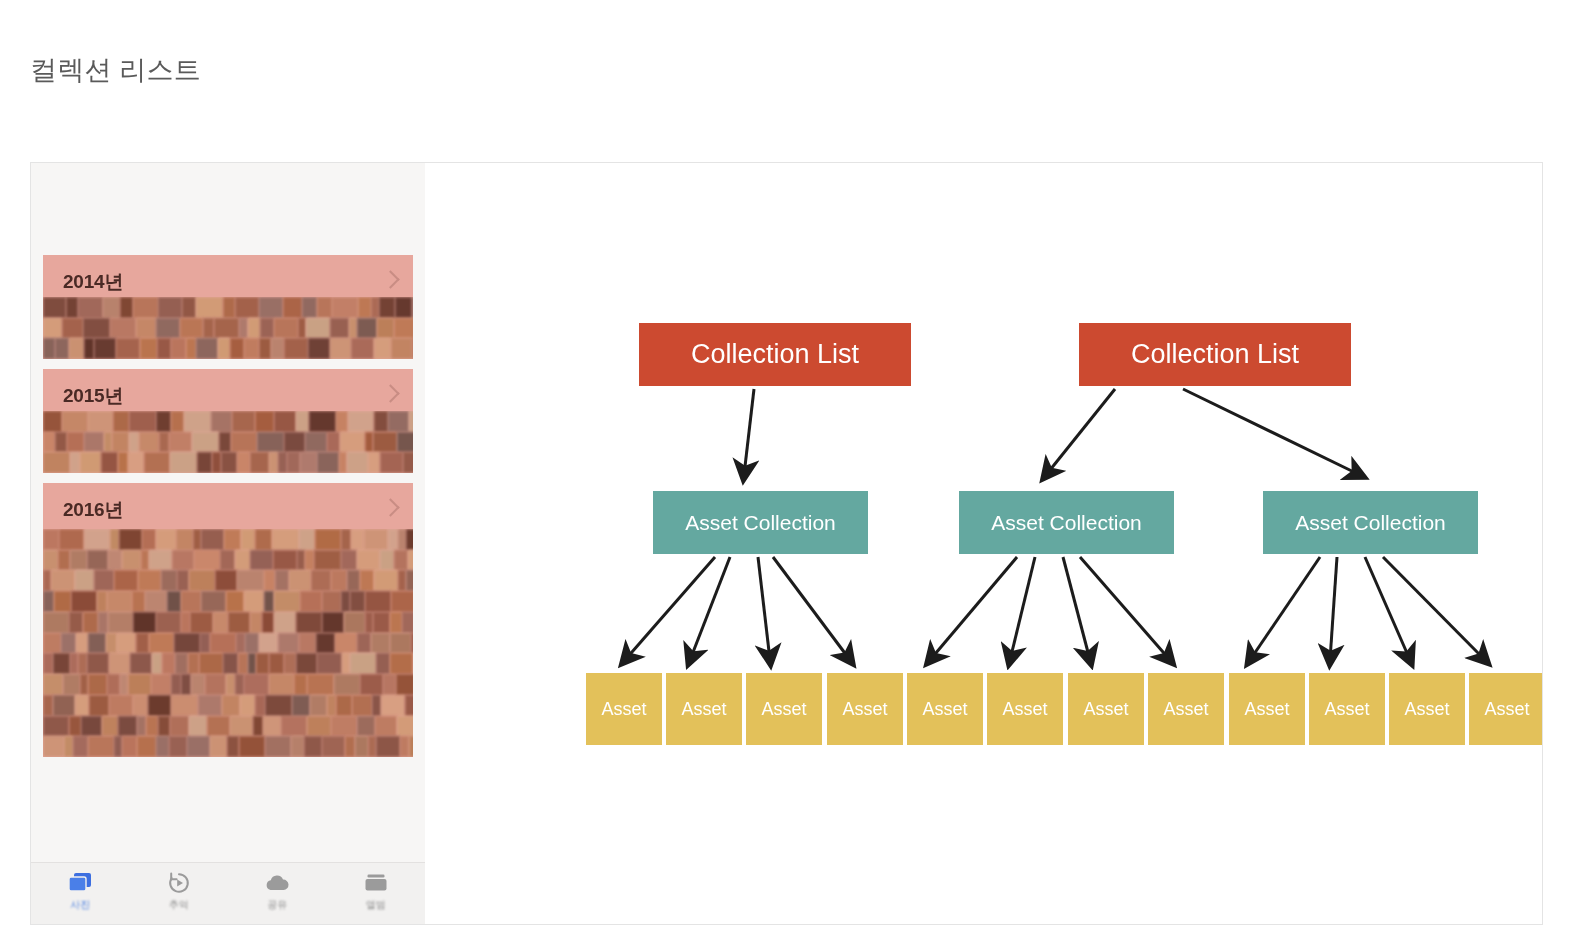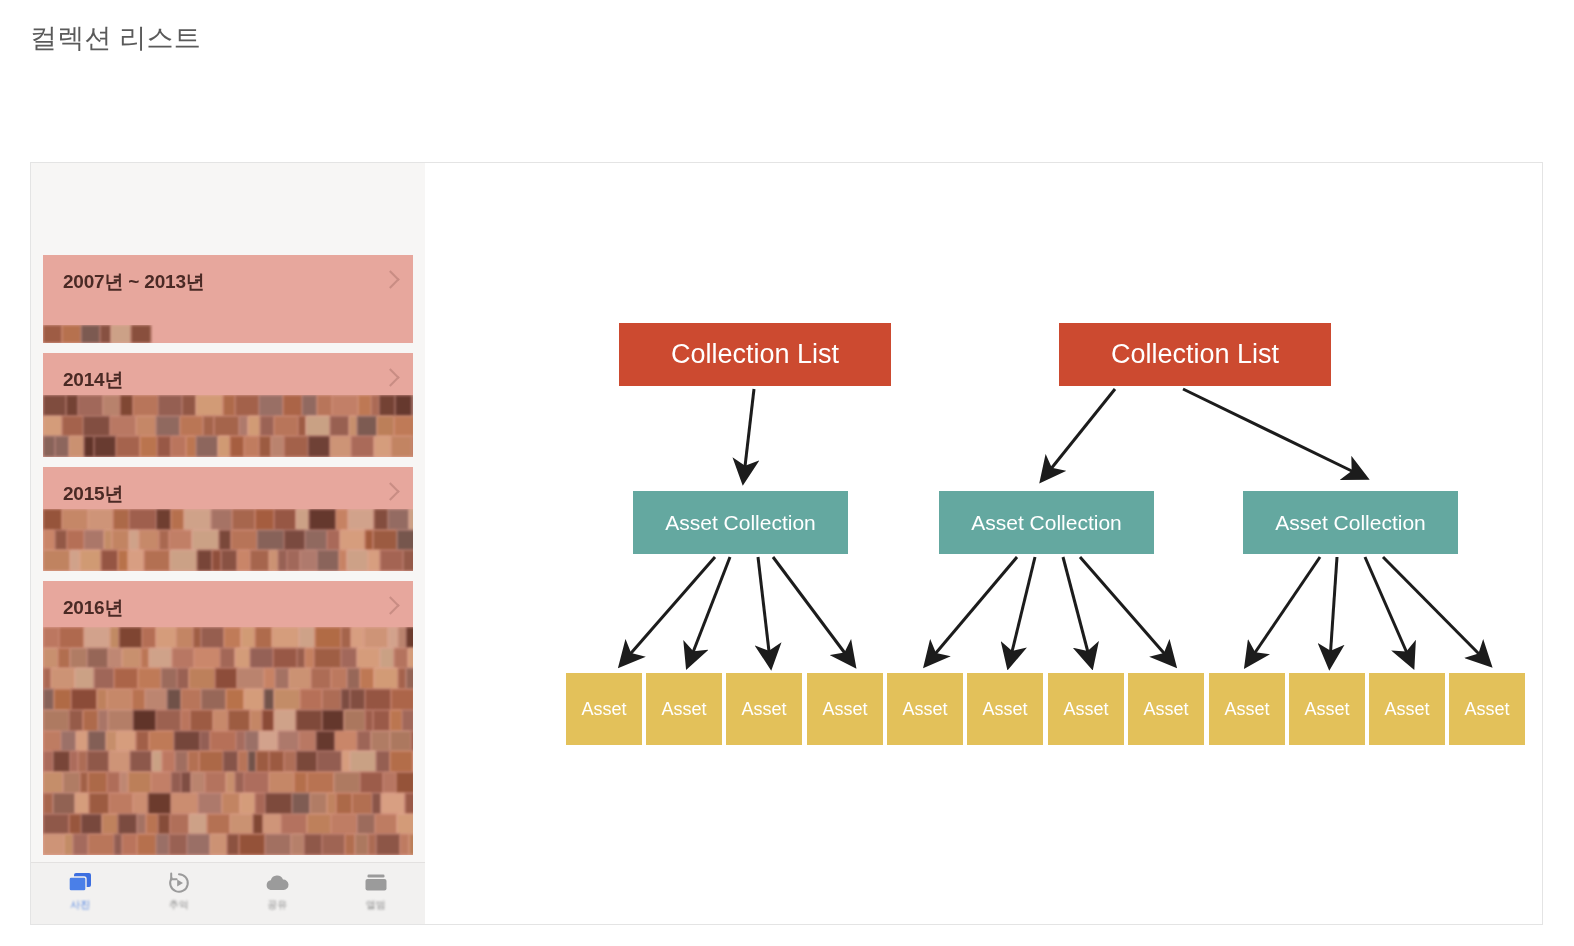--- a/index.html
+++ b/index.html
@@ -12,21 +12,21 @@
     height: 946px;
     font-family: "Liberation Sans", sans-serif;
     overflow: hidden;
     position: relative;
   }
 
   
   .page-title {
     position: absolute;
     left: 30px;
-    top: 20px;
+    top: 52px;
     font-size: 27px;
     color: #5a5a5a;
     letter-spacing: 0.2px;
     font-weight: 400;
     white-space: nowrap;
   }
 
   
   .card {
     position: absolute;
@@ -164,20 +164,21 @@
   .diagram svg { display: block; }
   .node {
     position: absolute;
     box-sizing: border-box;
     display: flex;
     align-items: center;
     justify-content: center;
     color: #ffffff;
     text-align: left;
     line-height: 1;
+    margin-left: 20px;
   }
   .node-collection {
     background: #cc4a30;
     font-size: 27px;
     font-weight: 500;
     height: 63px;
   }
   .node-assetcollection {
     background: #64a8a0;
     font-size: 21px;
@@ -197,32 +198,20 @@
 
 <div class="page-title">컬렉션 리스트</div>
 
 <div class="card">
 
   <div class="phone">
 
 
     <div class="year-list">
 
-      <div class="year-row" style="height:88px;">
-        <div class="row-label">2007년 ~ 2013년</div>
-        <div class="chevron"></div>
-        <div class="thumbstrip" style="height:18px;" id="strip0">
-            <div class="tcell" style="left: 0px; top: 0px; width: 19px; height: 18px; background: rgb(148, 82, 56);"></div>
-            <div class="tcell" style="left: 19px; top: 0px; width: 19px; height: 18px; background: rgb(176, 106, 68);"></div>
-            <div class="tcell" style="left: 38px; top: 0px; width: 19px; height: 18px; background: rgb(110, 80, 71);"></div>
-            <div class="tcell" style="left: 57px; top: 0px; width: 11px; height: 18px; background: rgb(122, 69, 53);"></div>
-            <div class="tcell" style="left: 68px; top: 0px; width: 20px; height: 18px; background: rgb(201, 161, 132);"></div>
-            <div class="tcell" style="left: 88px; top: 0px; width: 20px; height: 18px; background: rgb(125, 68, 48);"></div>
-          </div>
-      </div>
 
       <div class="year-row" style="height:104px;">
         <div class="row-label">2014년</div>
         <div class="chevron"></div>
         <div class="thumbstrip" style="height:62px;" id="strip1">
             <div class="tcell" style="left: 0px; top: 0px; width: 23px; height: 20.6667px; background: rgb(107, 58, 44); opacity: 0.83;"></div>
             <div class="tcell" style="left: 23px; top: 0px; width: 12px; height: 20.6667px; background: rgb(107, 58, 44); opacity: 0.92;"></div>
             <div class="tcell" style="left: 35px; top: 0px; width: 25px; height: 20.6667px; background: rgb(122, 69, 53); opacity: 0.64;"></div>
             <div class="tcell" style="left: 60px; top: 0px; width: 17px; height: 20.6667px; background: rgb(169, 118, 92); opacity: 0.75;"></div>
             <div class="tcell" style="left: 77px; top: 0px; width: 13px; height: 20.6667px; background: rgb(125, 68, 48); opacity: 0.97;"></div>

